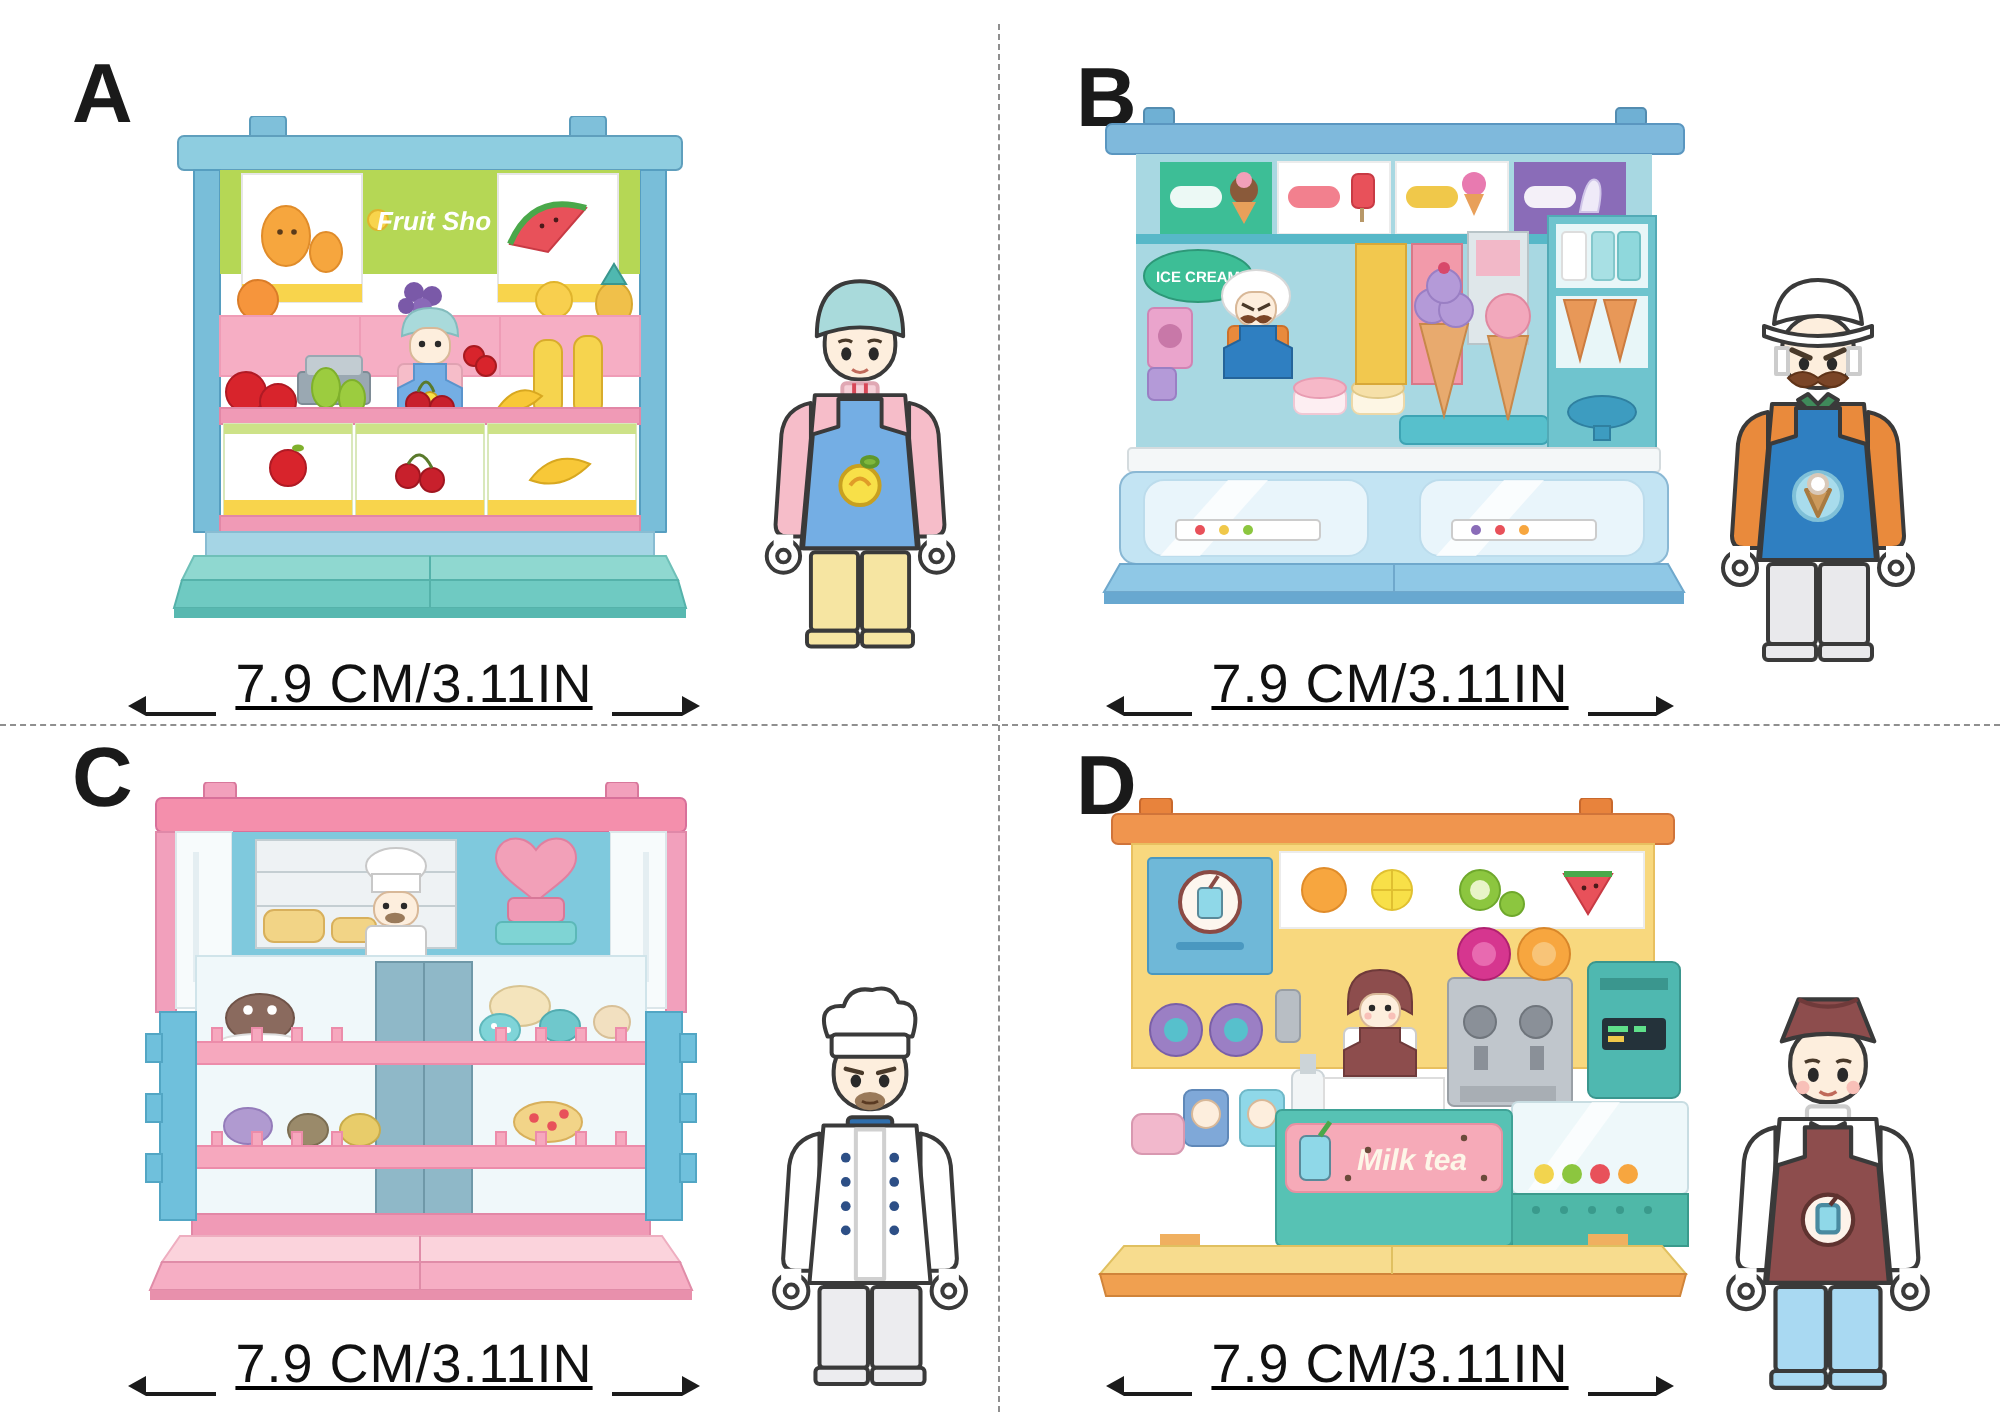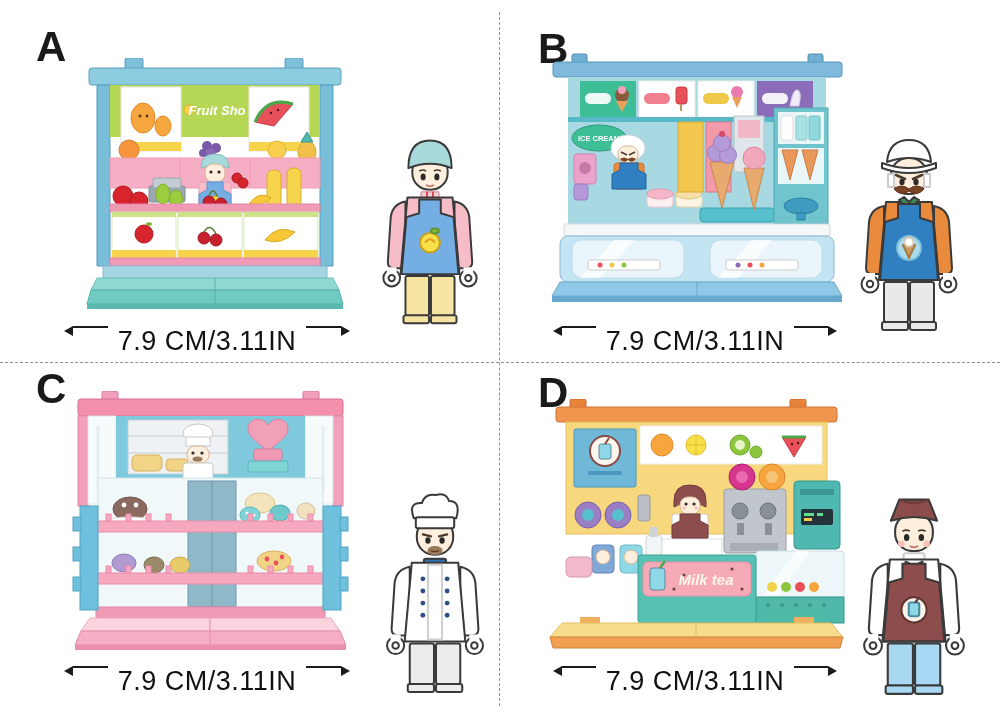--- a/index.html
+++ b/index.html
@@ -2,21 +2,21 @@
 <html><head>
 <meta charset="utf-8">
 <style>
   html,body{margin:0;padding:0;background:#fff;}
   #canvas{position:relative;width:1000px;height:714px;background:#ffffff;overflow:hidden;
           font-family:"Liberation Sans","DejaVu Sans",sans-serif;}
   .divider-v{position:absolute;left:499px;top:12px;bottom:8px;width:0;border-left:1px dashed #8f8f8f;}
   .divider-h{position:absolute;top:362px;left:0;right:0;height:0;border-top:1px dashed #8f8f8f;}
   .q-label{position:absolute;font-size:42px;font-weight:700;color:#1a1a1a;line-height:1;}
   .shop,.fig{position:absolute;}
-  .dim{position:absolute;display:flex;align-items:flex-start;height:32px;}
+  .dim{position:absolute;display:flex;align-items:flex-end;height:32px;text-decoration:underline;}
   .dim-line{flex:1;height:2px;background:#1b1b1b;}
   .arrow{width:0;height:0;border-top:5px solid transparent;border-bottom:5px solid transparent;}
   .arrow.left{border-right:9px solid #1b1b1b;}
   .arrow.right{border-left:9px solid #1b1b1b;}
   .dim-text{font-size:27px;color:#111;padding:0 10px;white-space:nowrap;letter-spacing:.5px;}
   svg{display:block;}
   text{font-family:"Liberation Sans","DejaVu Sans",sans-serif;}
 </style>
 </head>
 <body>

